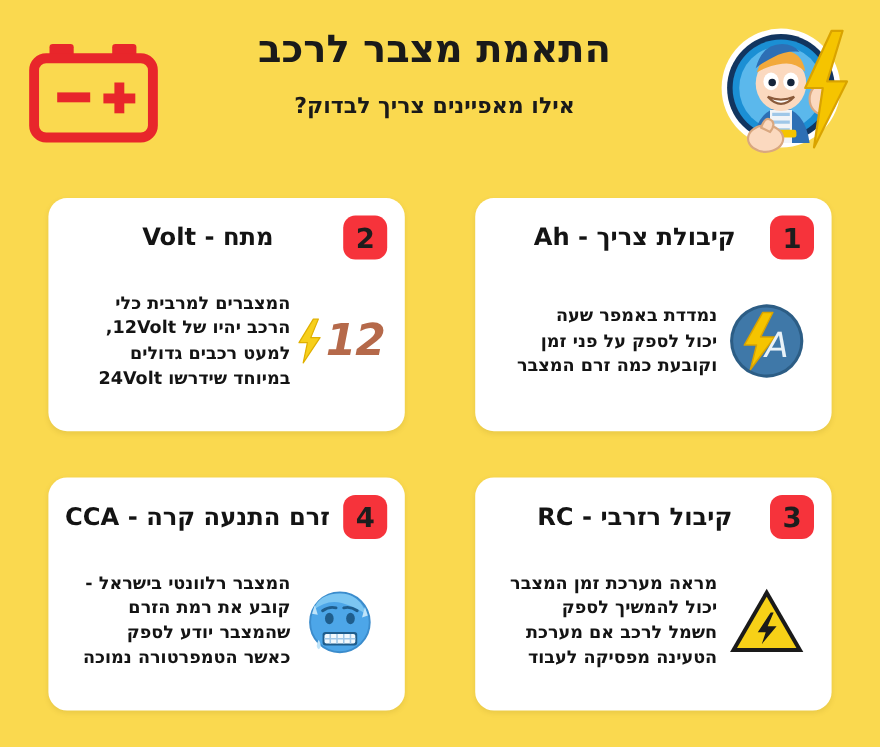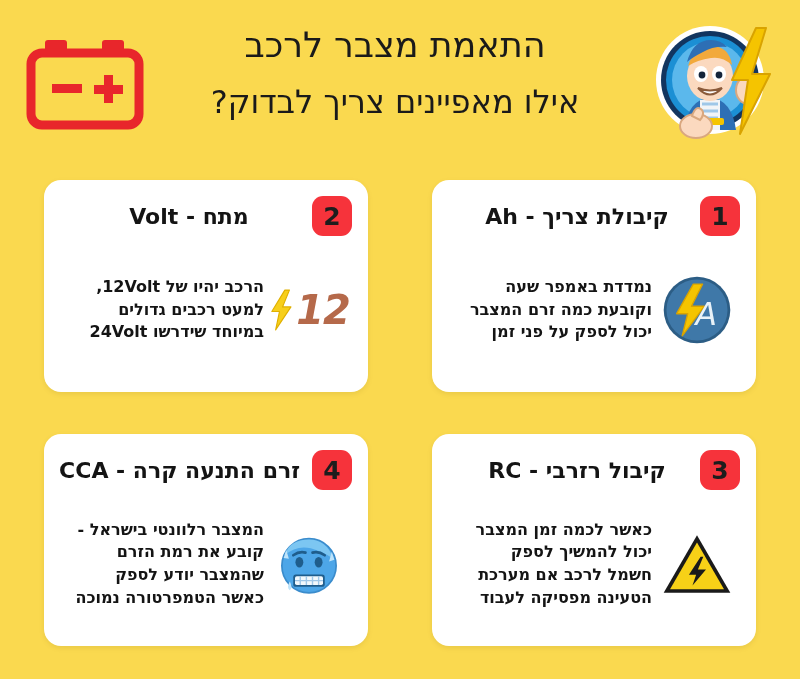--- a/index.html
+++ b/index.html
@@ -33,30 +33,30 @@
   #header-text {
     position: absolute;
     left: 160px;
     top: 26px;
     width: 470px;
     text-align: center;
     direction: rtl;
   }
   #page-title {
     font-size: 35px;
-    font-weight: normal;
+    font-weight: bold;
     color: #1a1a1a;
     letter-spacing: 0px;
     line-height: 1.1;
     margin: 0;
     white-space: nowrap;
   }
   #page-subtitle {
-    font-size: 32px;
-    font-weight: normal;
+    font-size: 20px;
+    font-weight: bold;
     color: #1a1a1a;
     line-height: 1.1;
     margin: 20px 0 0 0;
     white-space: nowrap;
   }
   #mascot-logo {
     position: absolute;
     left: 648px;
     top: 18px;
     width: 140px;
@@ -218,39 +218,40 @@
       <div class="card-illus">
         <svg viewBox="0 0 80 80" width="74" height="74" aria-hidden="true">
           <circle cx="40" cy="40" r="36" fill="#2c5d85"></circle>
           <circle cx="40" cy="40" r="33" fill="#3f78a8"></circle>
           <path d="M36 12 L18 44 L30 44 L24 68 L48 36 L34 36 L46 12 Z" fill="#f5c400" stroke="#d9a300" stroke-width="1.5" stroke-linejoin="round"></path>
           <text x="50" y="56" font-family="'DejaVu Sans','Liberation Sans',sans-serif" font-size="34" fill="#e9f2f8" text-anchor="middle">A</text>
         </svg>
       </div>
       <div class="card-text">
         <div>נמדדת באמפר שעה</div>
+        <div>יכול לספק על פני זמן</div>
         <div>וקובעת כמה זרם המצבר</div>
-        <div>יכול לספק על פני זמן</div>
       </div>
     </div>
   </div>
 
   <div class="card">
     <div class="card-head">
       <div class="badge">2</div>
       <div class="card-title">מתח - Volt</div>
     </div>
     <div class="card-body">
       <div class="card-illus">
         <span class="num12">12</span>
         <svg viewBox="0 0 34 56" width="26" height="48" aria-hidden="true" style="margin-right:2px;">
           <path d="M22 2 L5 30 L15 30 L10 54 L30 24 L19 24 L28 2 Z" fill="#f7cf1b" stroke="#e0b000" stroke-width="1.5" stroke-linejoin="round"></path>
         </svg>
       </div>
       <div class="card-text">
+        <div>המצברים למרבית כלי</div>
         <div>הרכב יהיו של 12Volt,</div>
         <div>למעט רכבים גדולים</div>
         <div>במיוחד שידרשו 24Volt</div>
       </div>
     </div>
   </div>
 
   <div class="card">
     <div class="card-head">
       <div class="badge">3</div>
@@ -259,21 +260,21 @@
     <div class="card-body">
       <div class="card-illus">
         <svg viewBox="0 0 80 72" width="72" height="66" aria-hidden="true">
           <path d="M40 4 L77 68 L3 68 Z" fill="#1a1a1a"></path>
           <path d="M40 12 L70 64 L10 64 Z" fill="#f7d117"></path>
           <path d="M40 21 L67 62 L13 62 Z" fill="none" stroke="#1a1a1a" stroke-width="0"></path>
           <path d="M44 28 L31 48 L39 48 L35 60 L50 42 L41 42 L47 28 Z" fill="#1a1a1a"></path>
         </svg>
       </div>
       <div class="card-text">
-        <div>כאשר לכמה זמן המצבר</div>
+        <div>מראה מערכת זמן המצבר</div>
         <div>יכול להמשיך לספק</div>
         <div>חשמל לרכב אם מערכת</div>
         <div>הטעינה מפסיקה לעבוד</div>
       </div>
     </div>
   </div>
 
   <div class="card">
     <div class="card-head">
       <div class="badge">4</div>

